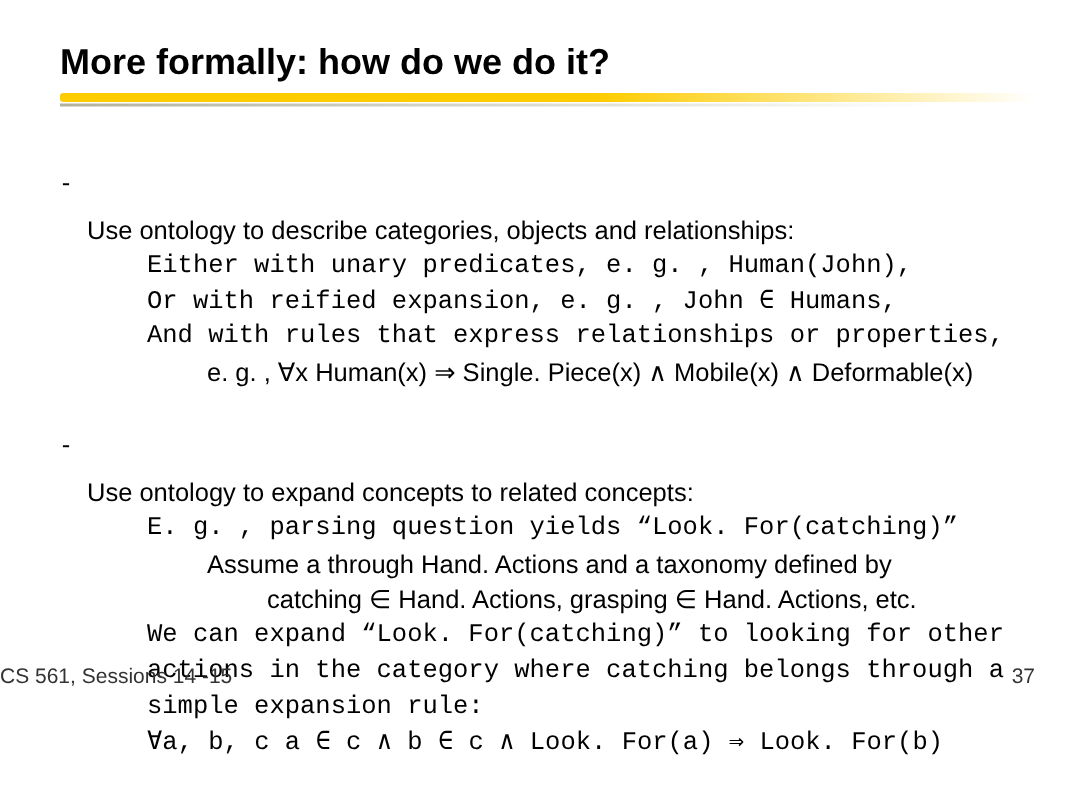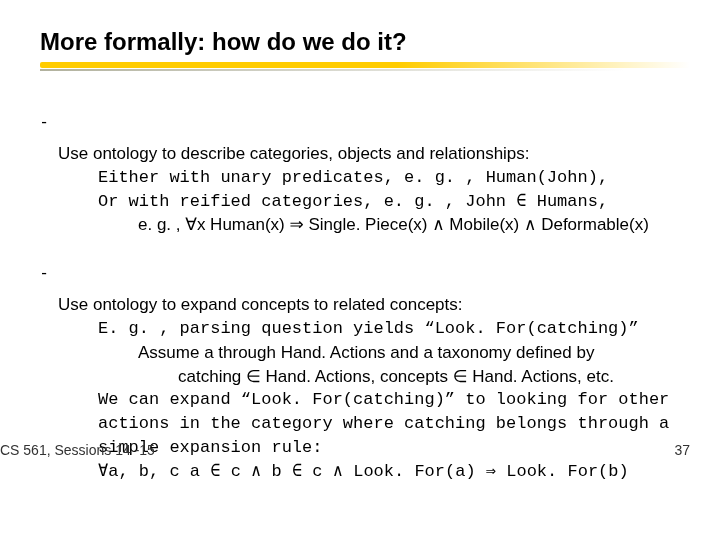--- a/index.html
+++ b/index.html
@@ -97,32 +97,33 @@
     <div class="shadow"></div>
   </div>
 
   <div class="body">
 
     <div class="bullet">
       <div class="dash">-</div>
       <div class="content">
         <div>Use ontology to describe categories, objects and relationships:</div>
         <div class="indent1">Either with unary predicates, e. g. , Human(John),</div>
-        <div class="indent1">Or with reified categories, e. g. , John ∈ Humans,</div>
+        <div class="indent1">Or with reified expansion, e. g. , John ∈ Humans,</div>
+        <div class="indent1">And with rules that express relationships or properties,</div>
         <div class="indent2">e. g. , ∀x Human(x) ⇒ Single. Piece(x) ∧ Mobile(x) ∧ Deformable(x)</div>
       </div>
     </div>
 
     <div class="bullet">
       <div class="dash">-</div>
       <div class="content">
         <div>Use ontology to expand concepts to related concepts:</div>
         <div class="indent1">E. g. , parsing question yields “Look. For(catching)”</div>
         <div class="indent2">Assume a through Hand. Actions and a taxonomy defined by</div>
-        <div class="indent3">catching ∈ Hand. Actions, concepts ∈ Hand. Actions, etc.</div>
+        <div class="indent3">catching ∈ Hand. Actions, grasping ∈ Hand. Actions, etc.</div>
         <div class="indent1">We can expand “Look. For(catching)” to looking for other actions in the category where catching belongs through a simple expansion rule:</div>
         <div class="indent1">∀a, b, c   a ∈ c ∧ b ∈ c ∧ Look. For(a) ⇒ Look. For(b)</div>
       </div>
     </div>
 
   </div>
 
   <div class="footer-center">CS 561,  Sessions 14 -15</div>
   <div class="footer-right">37</div>
 

